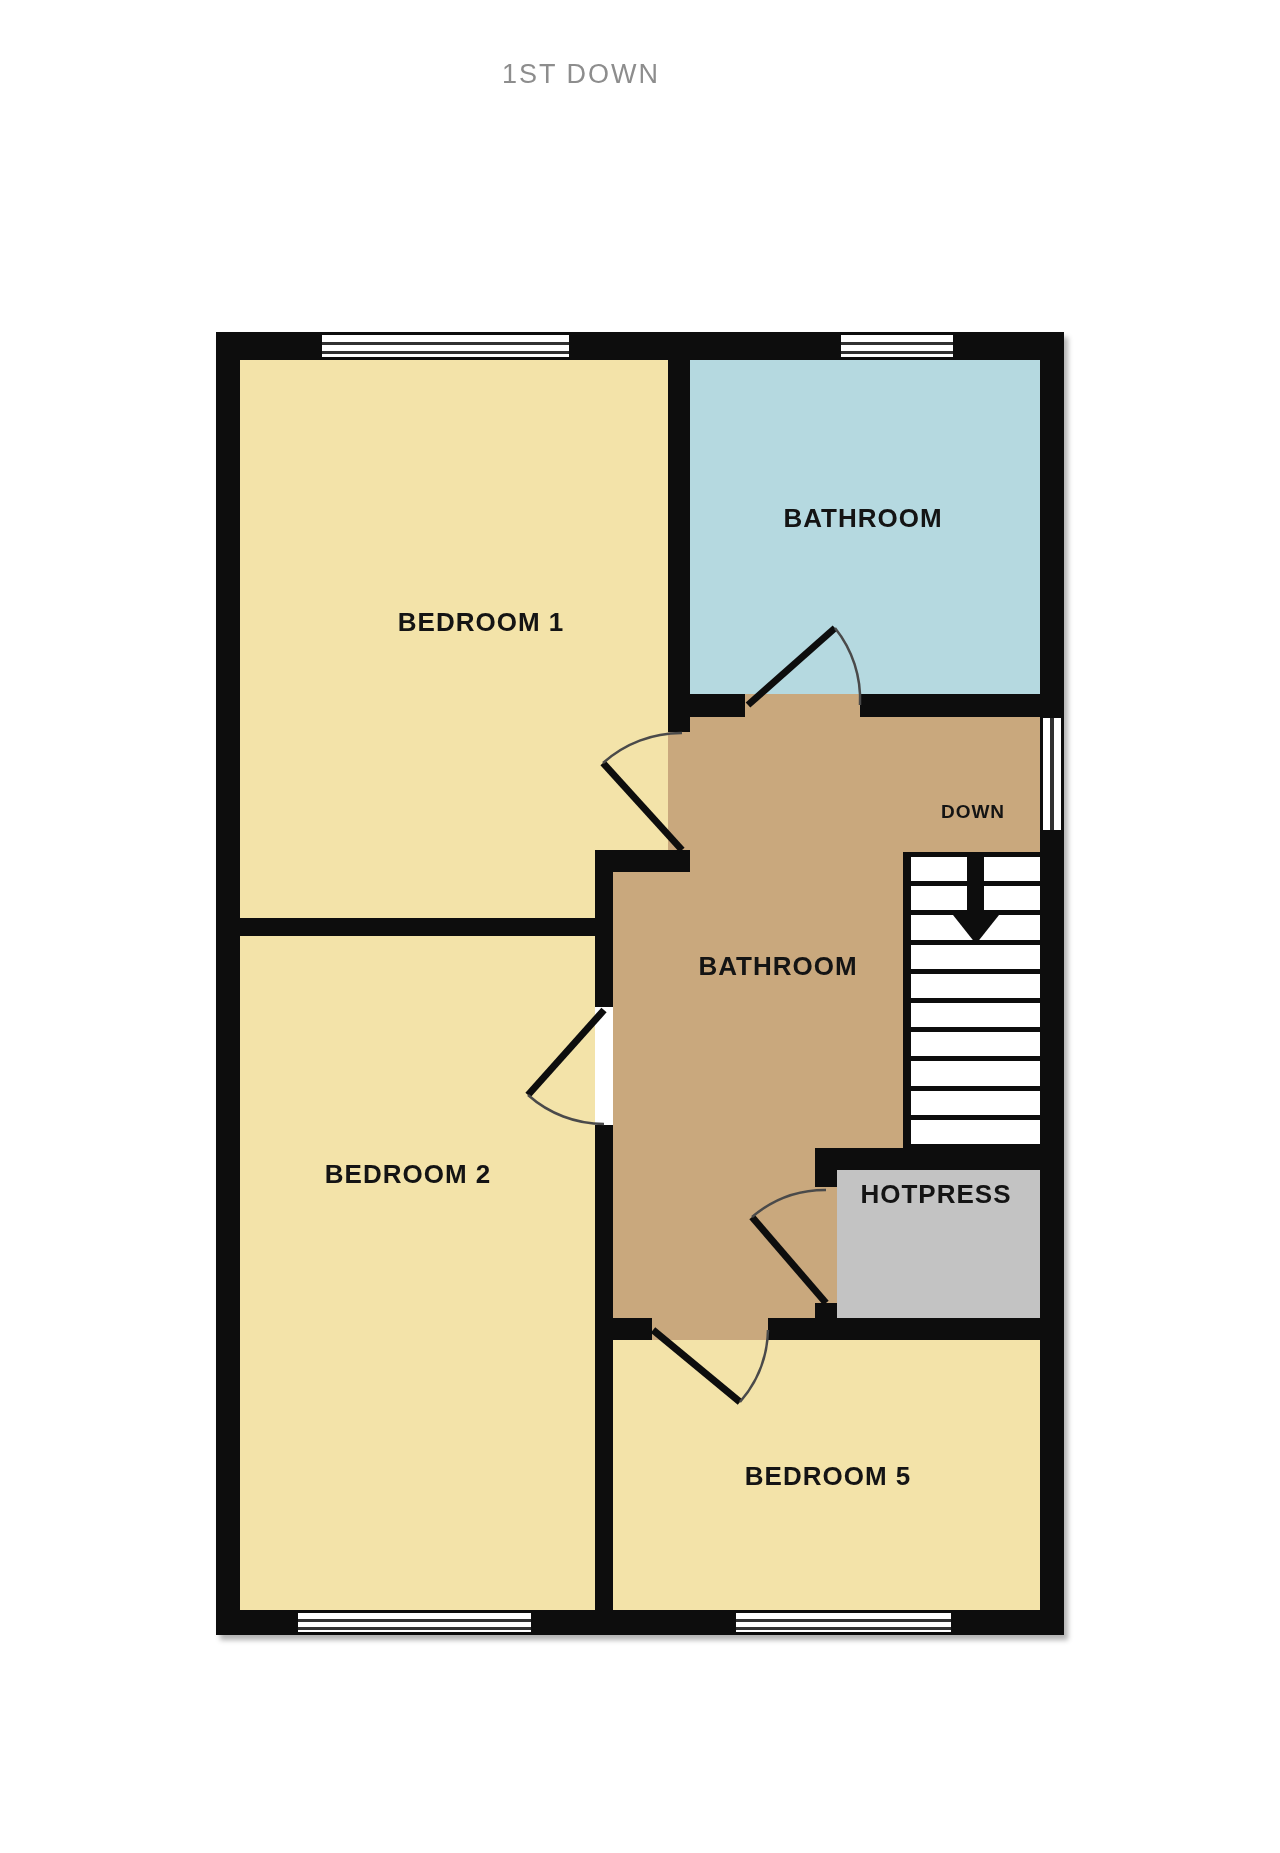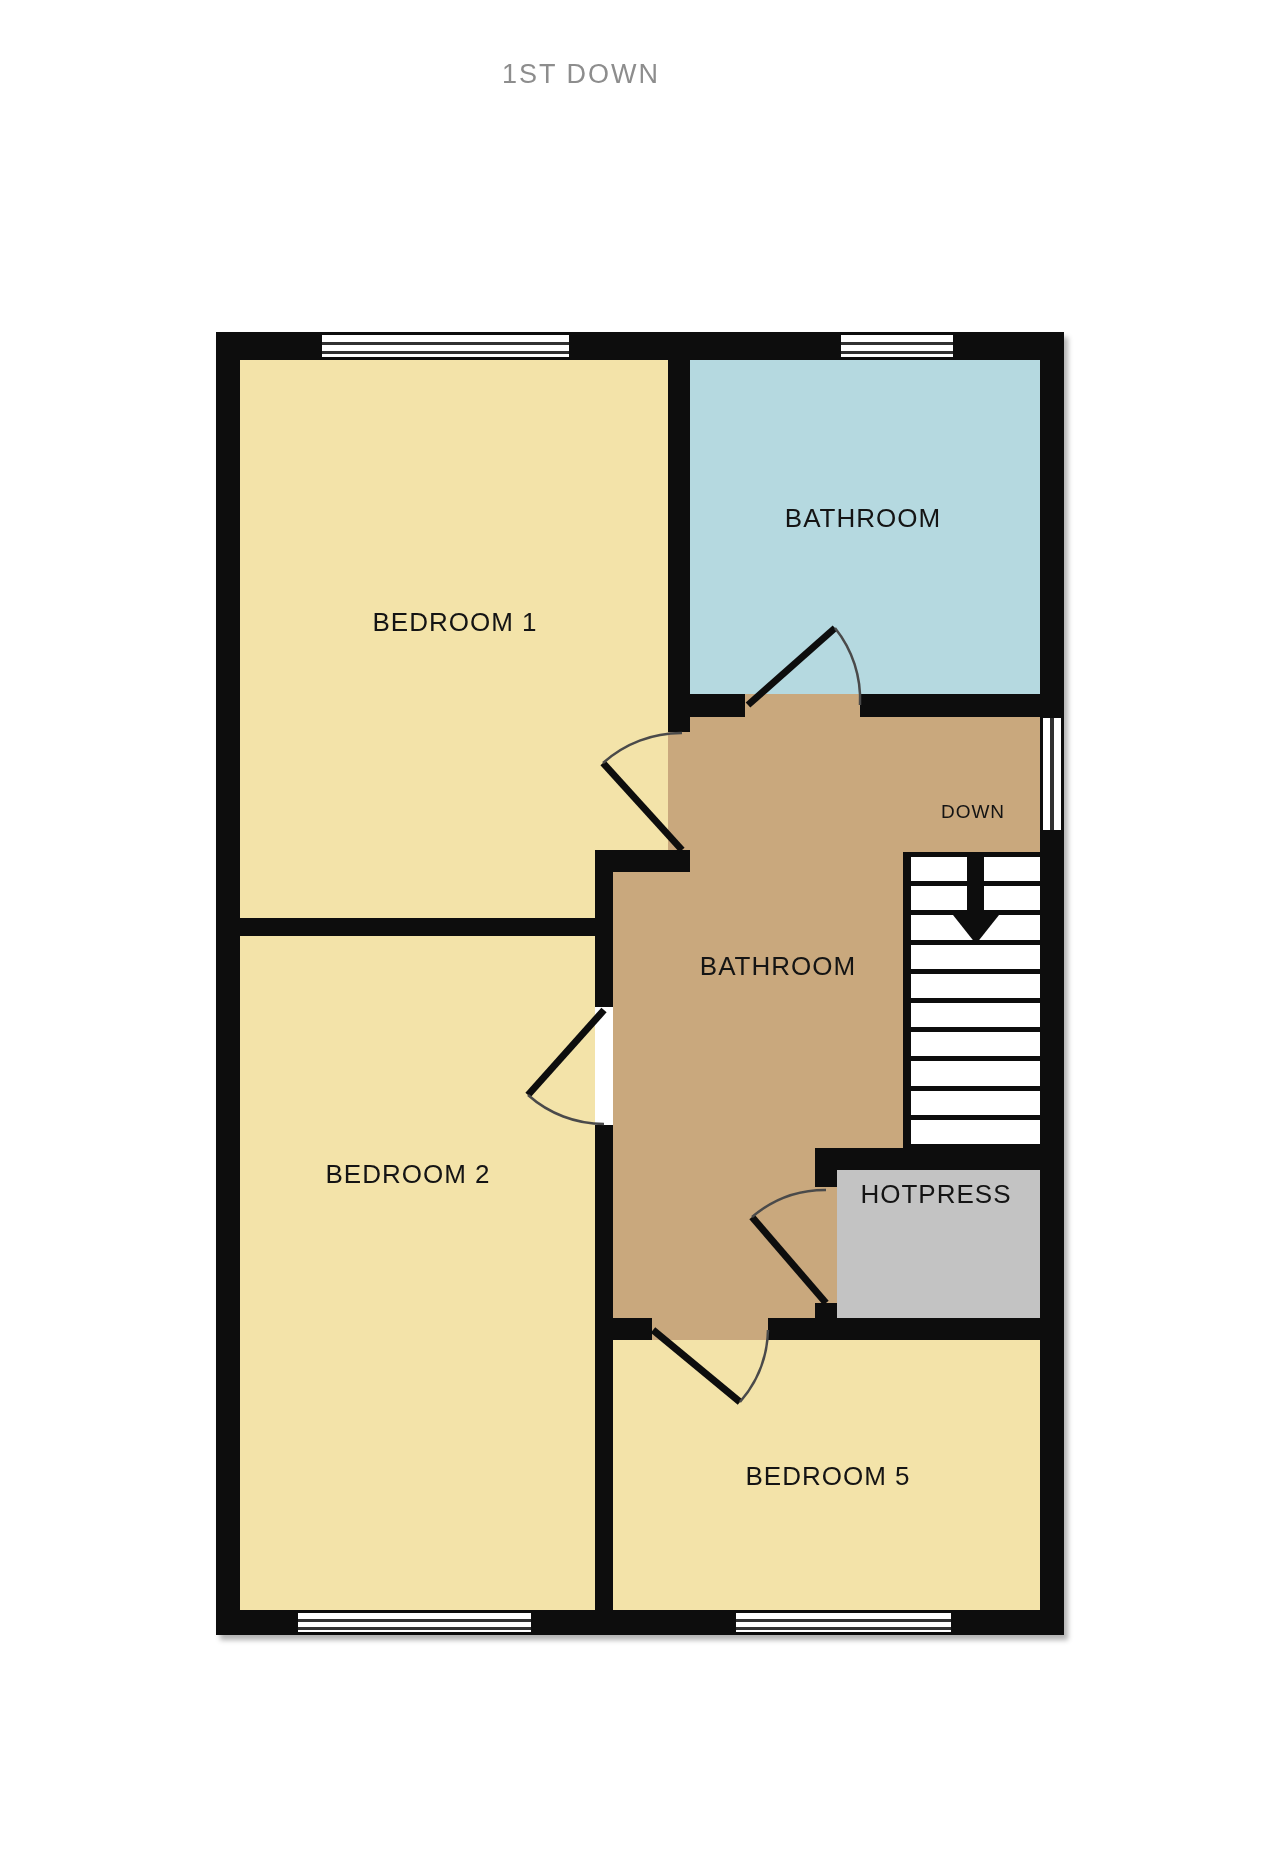--- a/index.html
+++ b/index.html
@@ -61,25 +61,25 @@
     background:var(--wall,#0d0d0d);
   }
   .arrow-head{
     position:absolute;left:953px;top:915px;width:0;height:0;
     border-left:23px solid transparent;border-right:23px solid transparent;
     border-top:29px solid var(--wall,#0d0d0d);
   }
   
   .room-label{
     position:absolute;transform:translate(-50%,-50%);
-    color:var(--label,#141414);font-size:26px;font-weight:normal;letter-spacing:1px;
+    color:var(--label,#141414);font-size:26px;font-weight:bold;letter-spacing:1px;
     white-space:nowrap;
   }
   .small-label{font-size:19px;letter-spacing:1px;}
-  .lbl-bedroom1{left:455px;top:622px;}
+  .lbl-bedroom1{left:481px;top:622px;}
   .lbl-bathroom{left:863px;top:518px;}
   .lbl-landing{left:778px;top:966px;}
   .lbl-down{left:973px;top:812px;}
   .lbl-bedroom2{left:408px;top:1174px;}
   .lbl-hotpress{left:936px;top:1194px;}
   .lbl-bedroom3{left:828px;top:1476px;}
   
   .door-svg{position:absolute;left:0;top:0;pointer-events:none;}
 </style>
 </head>

